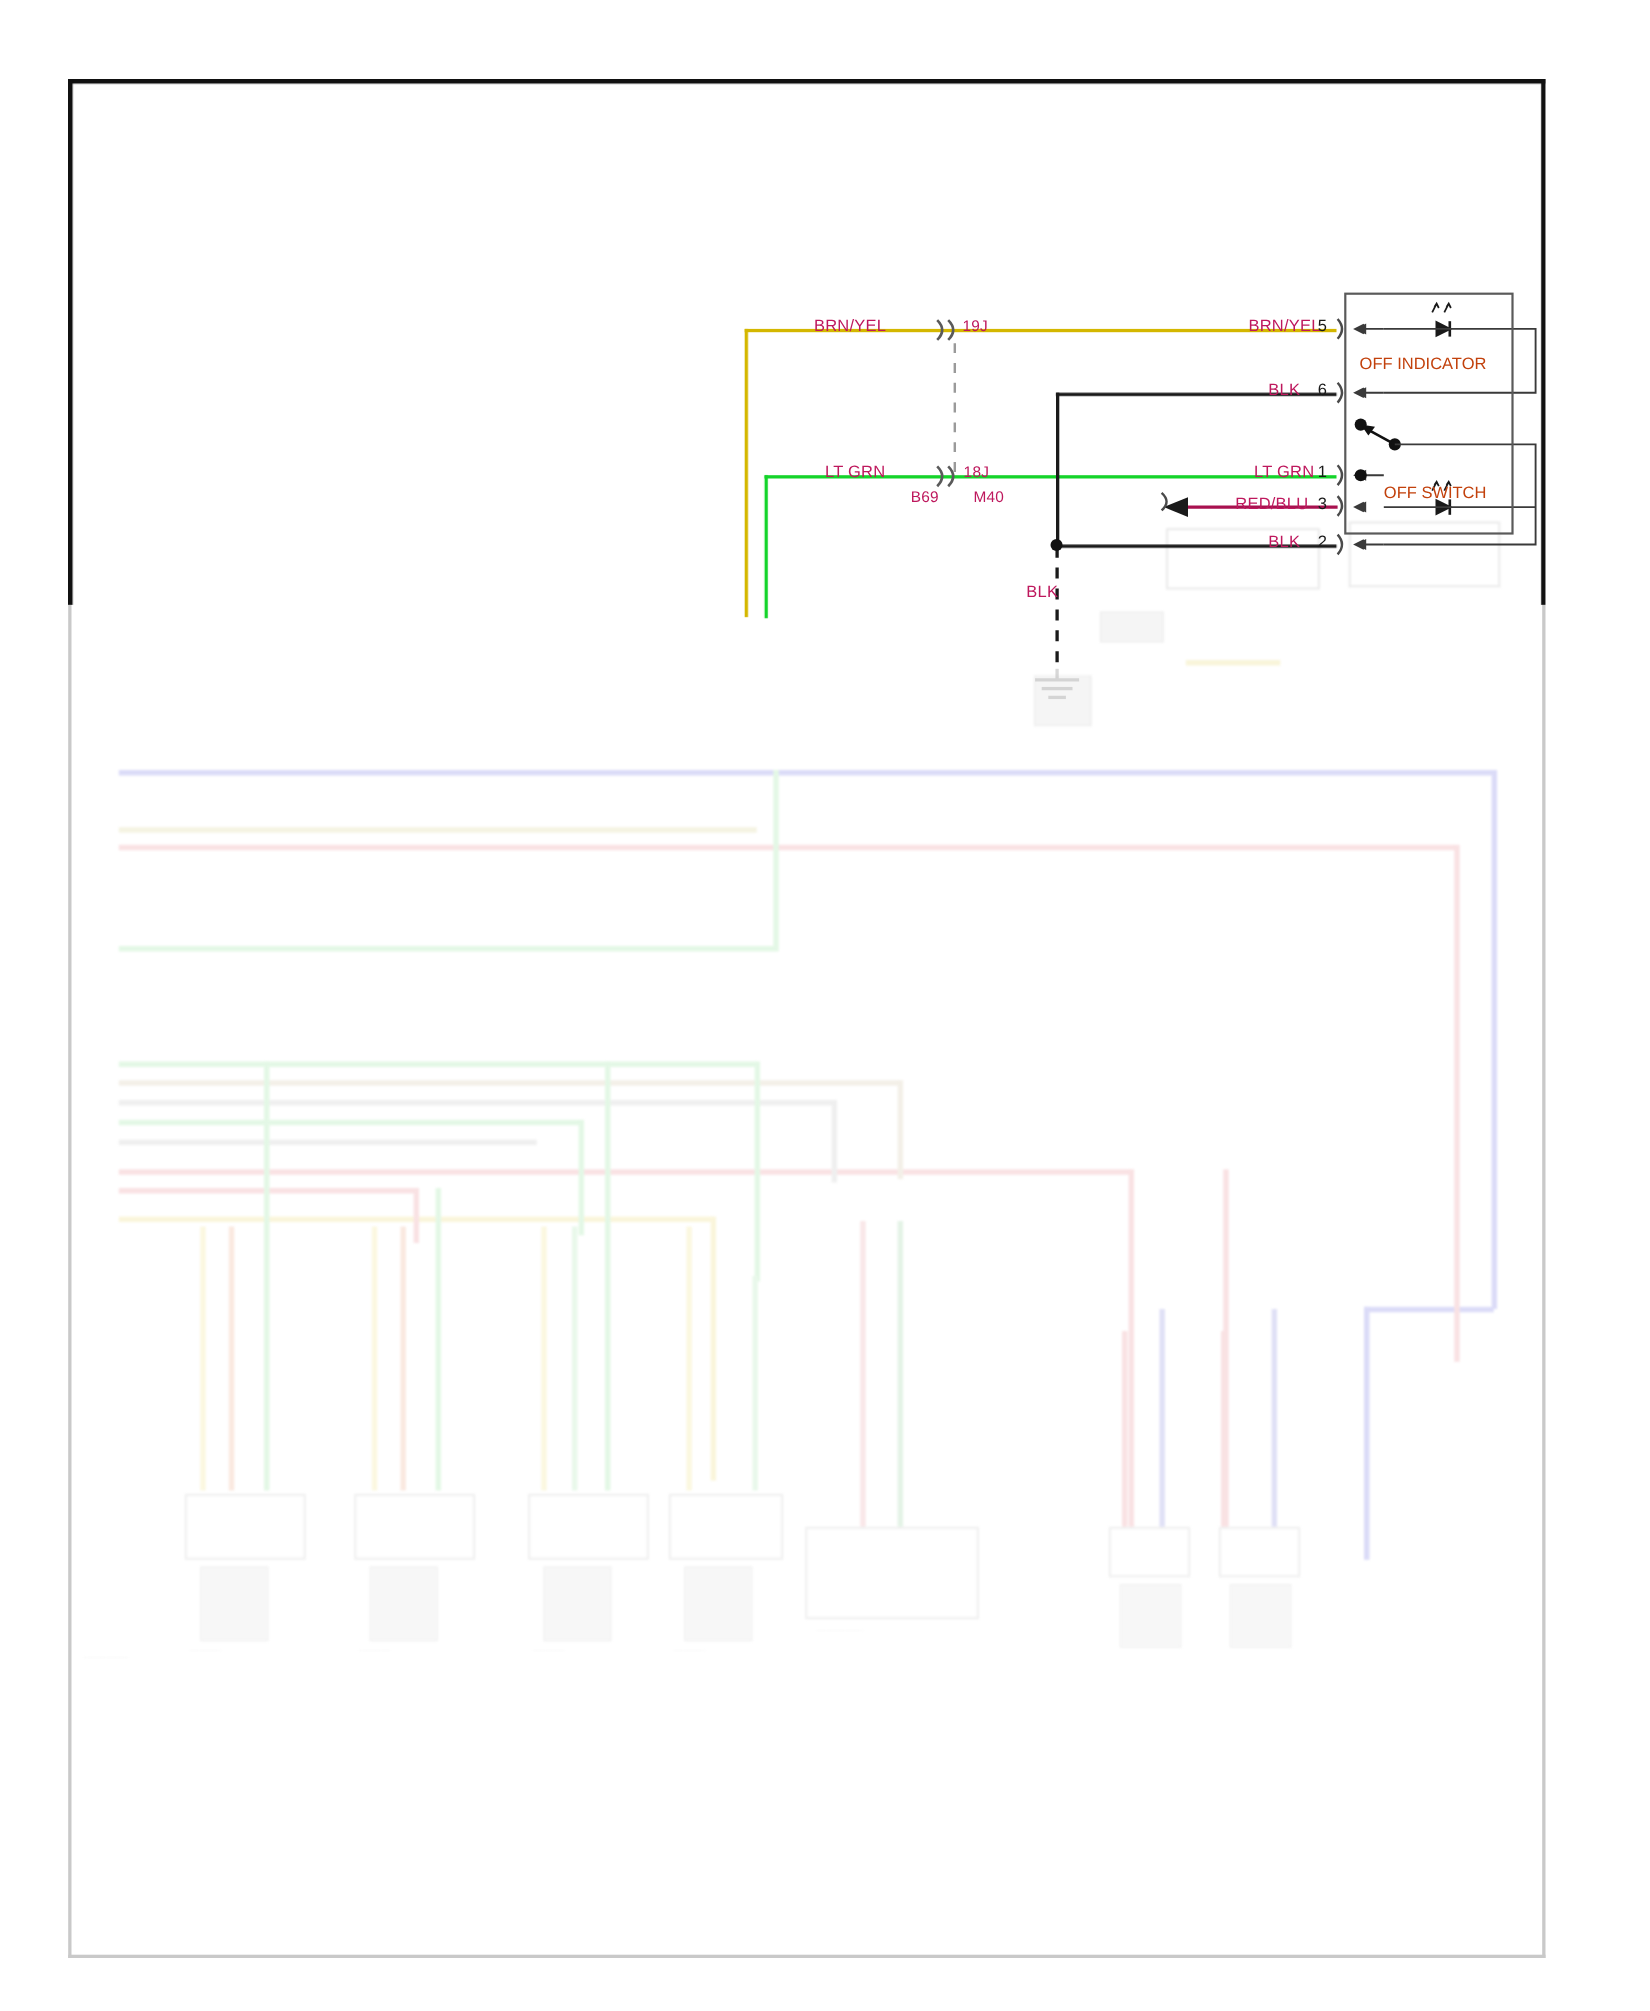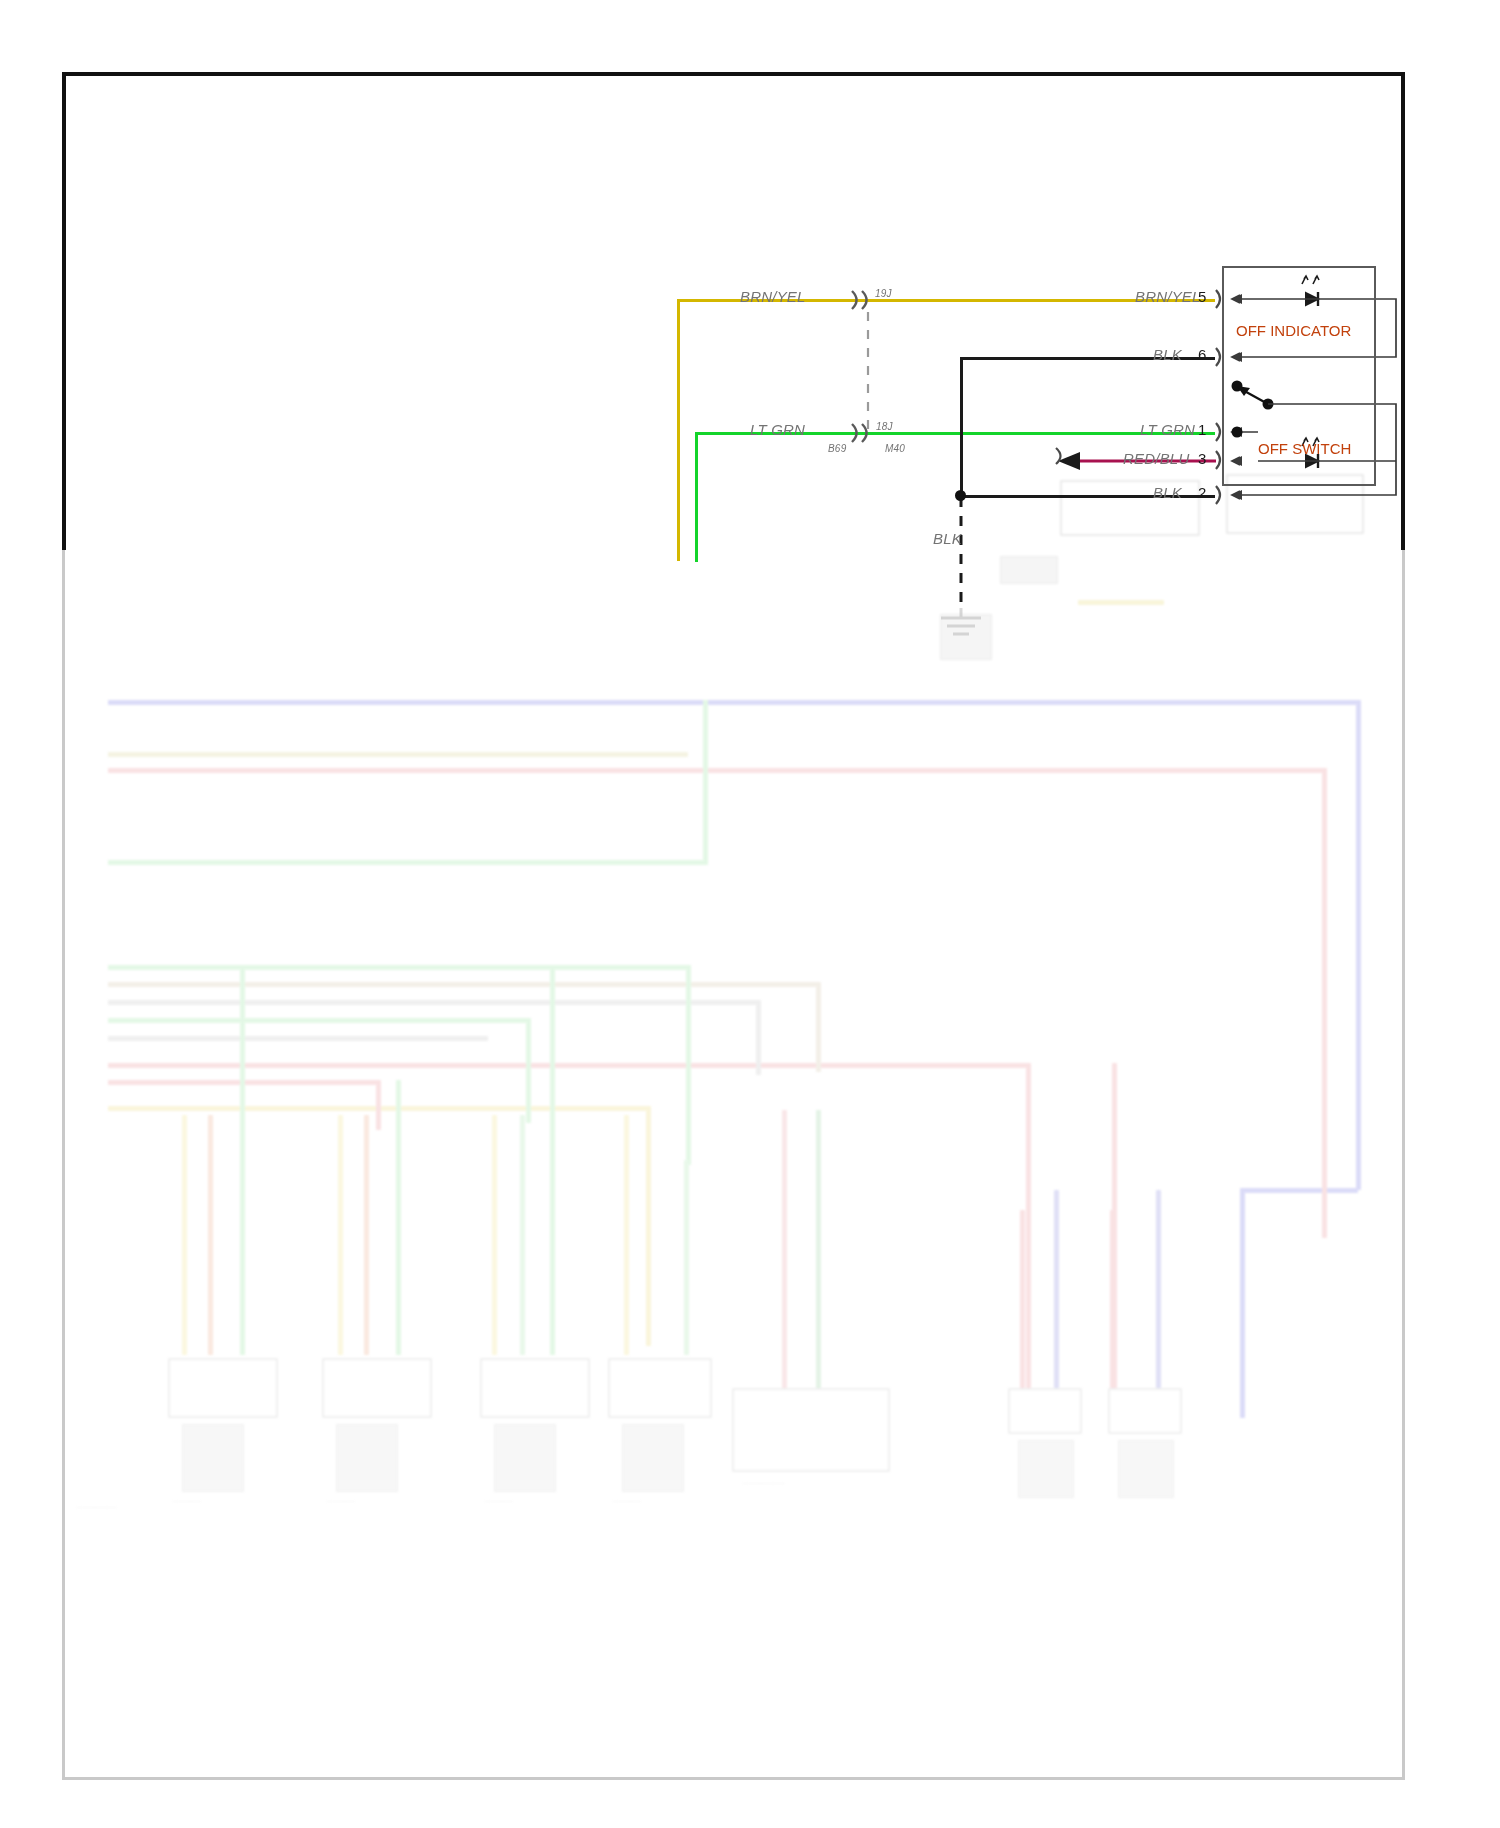--- a/index.html
+++ b/index.html
@@ -13,22 +13,22 @@
 
   
   .frame-bottom{position:absolute;left:62px;top:550px;width:1343px;height:1230px;
              border-left:3px solid #c9c9c9;border-right:3px solid #c9c9c9;border-bottom:3px solid #c9c9c9;
              box-sizing:border-box;background:#fff;}
 
   .wire{position:absolute;}
   .h{height:0;border-top-width:3px;border-top-style:solid;}
   .v{width:0;border-left-width:3px;border-left-style:solid;}
 
-  .lbl{position:absolute;font-size:15px;color:#737373;white-space:nowrap;letter-spacing:.2px;font-style:italic;}
-  .lbl.sm{font-size:10px;}
+  .lbl{position:absolute;font-size:15px;color:#be185d;white-space:nowrap;letter-spacing:.2px;}
+  .lbl.sm{font-size:14px;}
   .pin{position:absolute;font-size:15px;color:#1a1a1a;}
 
   
   .modbox{position:absolute;border:2px solid #5a5a5a;box-sizing:border-box;background:transparent;}
   .modlabel{position:absolute;font-size:15px;color:#c2410c;white-space:nowrap;}
 
   .dot{position:absolute;width:11px;height:11px;border-radius:50%;background:#111;}
 
   svg.ov{position:absolute;left:0;top:0;width:1500px;height:1828px;pointer-events:none;}
 

